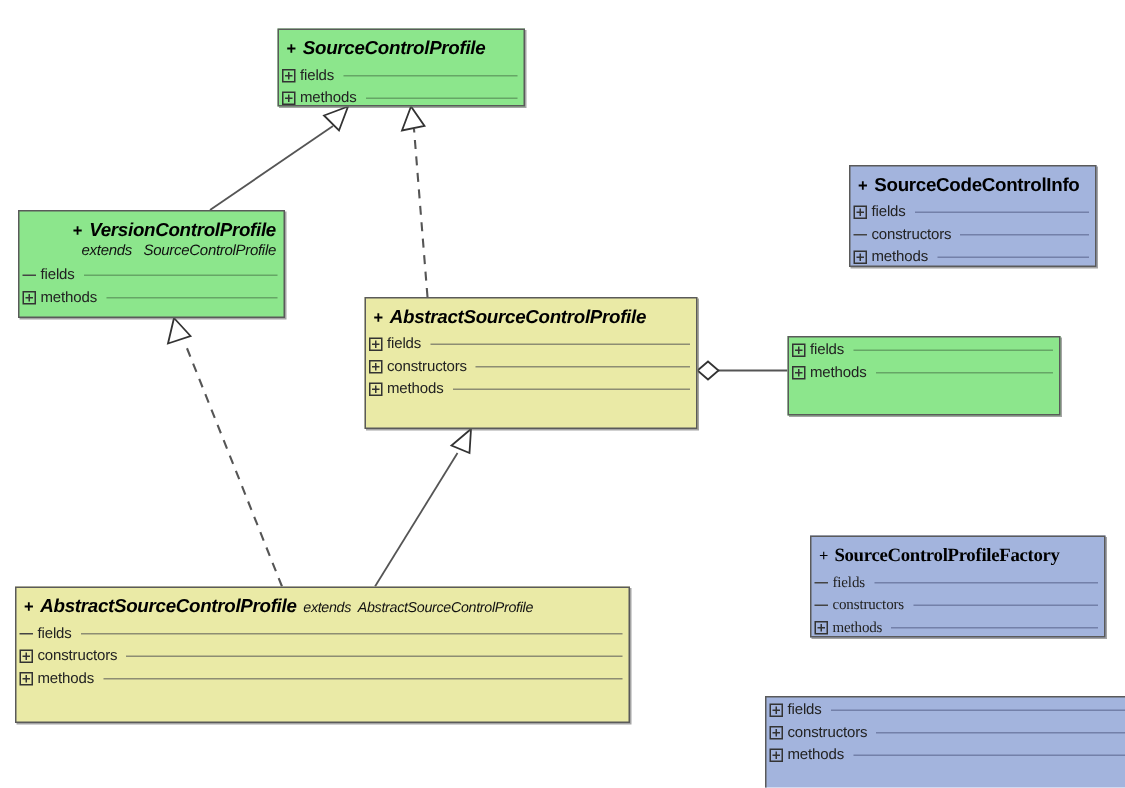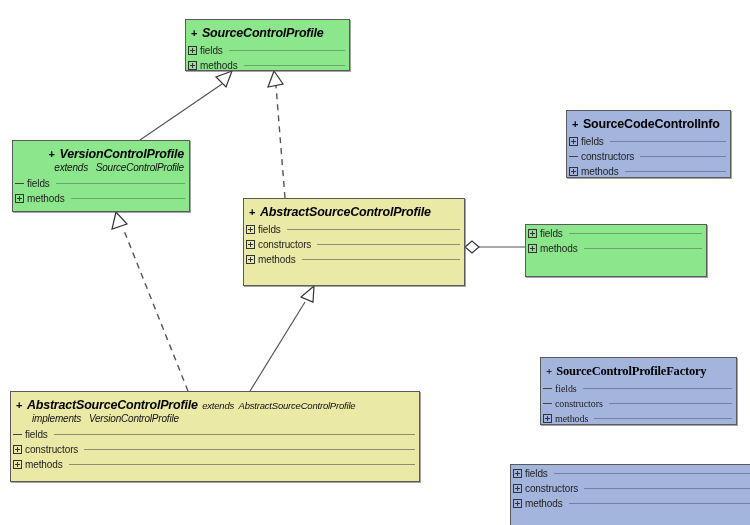--- a/index.html
+++ b/index.html
@@ -157,24 +157,20 @@
       <span class="cmp-rule"></span>
     </div>
   </div>
 
   <div class="uml-class yellow" style="left:10px;top:377px;width:410px;height:91px;">
     <div class="cls-header">
       <span class="cls-vis">+</span>
       <span class="cls-name abstract">AbstractSourceControlProfile</span>
       <span class="cls-ext">extends</span>
       <span class="cls-ext">AbstractSourceControlProfile</span>
-      <span class="cls-sub">
-        <span class="kw">implements</span>
-        &nbsp;&nbsp;<span>VersionControlProfile</span>
-      </span>
     </div>
     <div class="cmp-row">
       <span class="toggle empty"></span>
       <span class="cmp-label">fields</span>
       <span class="cmp-rule"></span>
     </div>
     <div class="cmp-row">
       <span class="toggle"></span>
       <span class="cmp-label">constructors</span>
       <span class="cmp-rule"></span>

